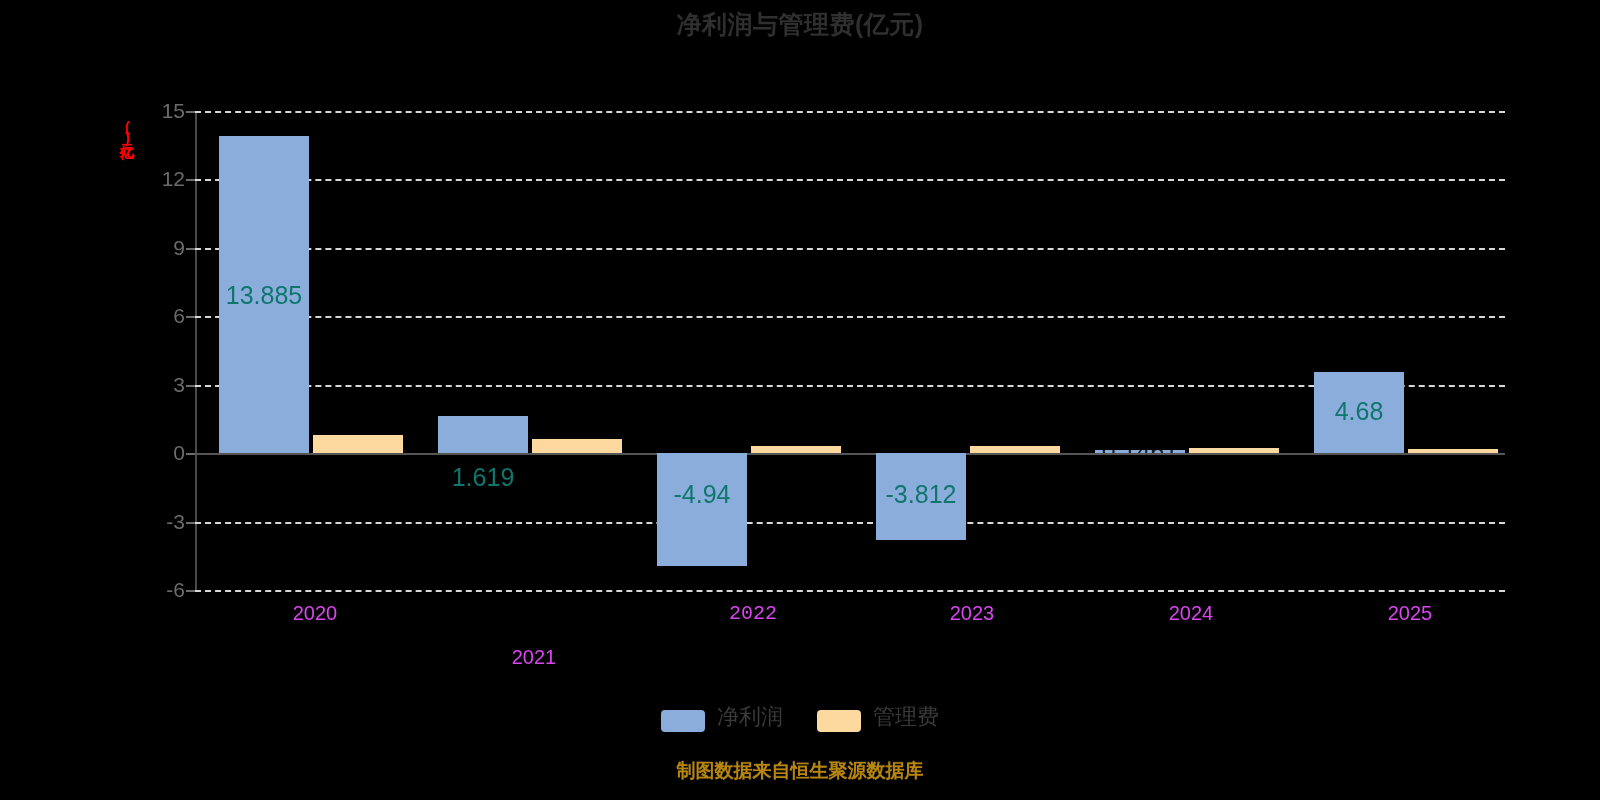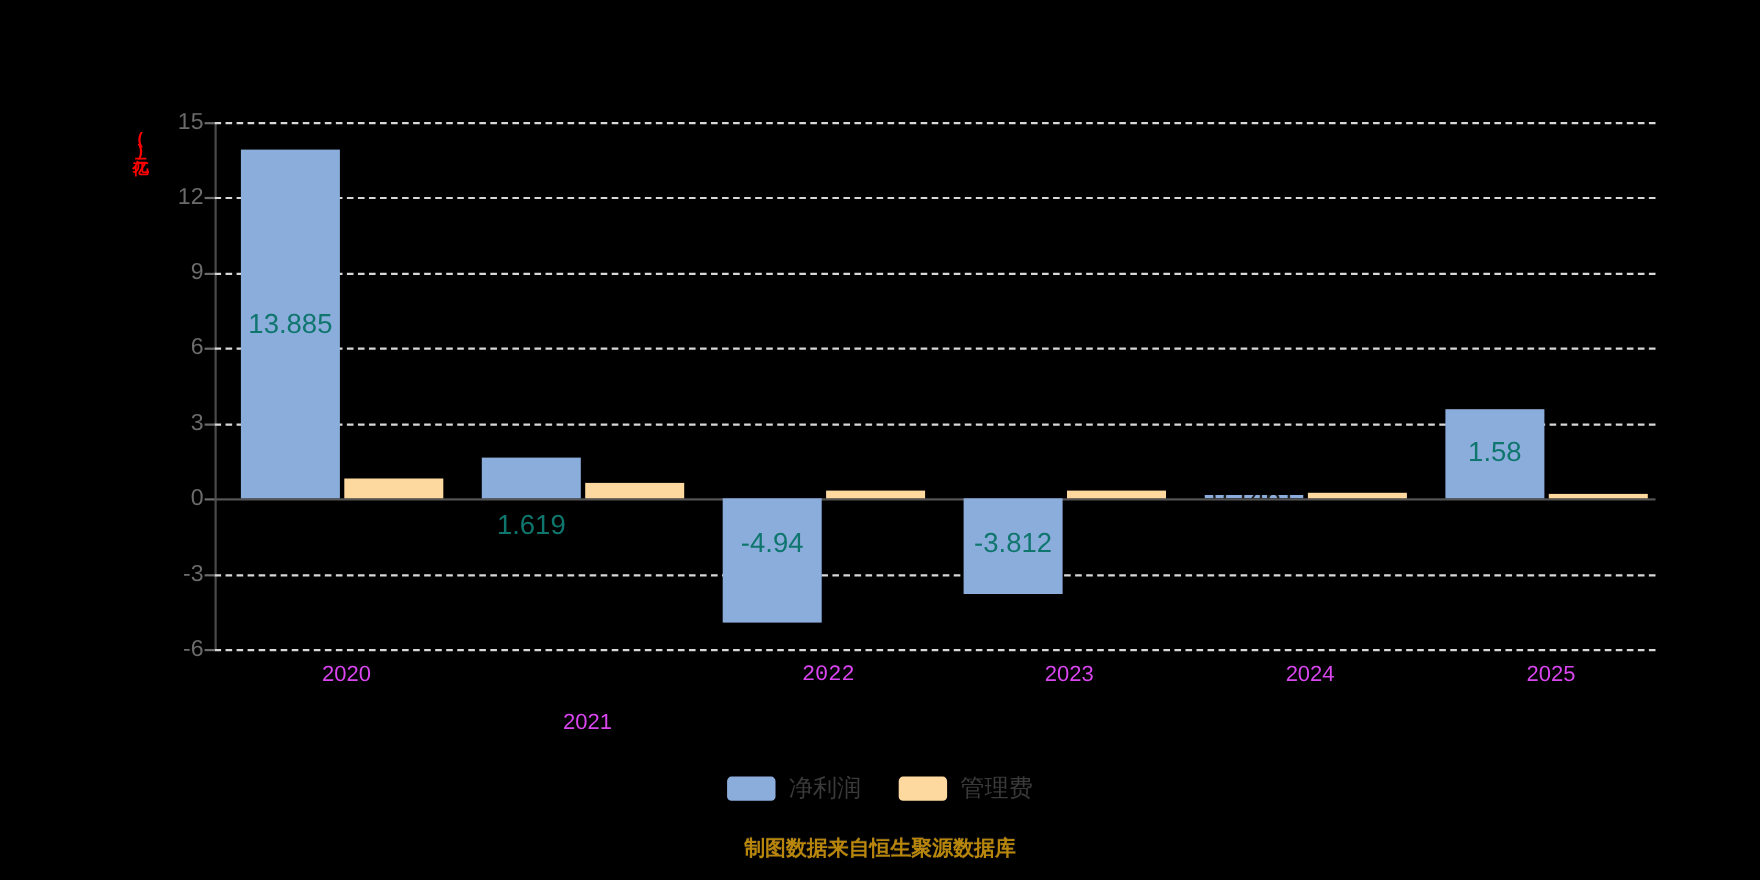--- a/index.html
+++ b/index.html
@@ -35,40 +35,41 @@
   .xaxis-label{position:absolute;top:602px;width:160px;text-align:center;font-size:20px;color:#d946ef;}
 
   .bar{position:absolute;}
   .bar-label{
     position:absolute;width:160px;text-align:center;
     font-size:25px;color:#0f766e;white-space:nowrap;
   }
   .bar-label.clipped{color:#1d1d1d;}
 
   .legend{position:absolute;left:0;top:702px;width:1600px;display:flex;justify-content:center;align-items:center;gap:34px;}
-  .legend-item{display:flex;align-items:center;gap:12px;}
+  .legend-item{display:flex;align-items:flex-end;gap:12px;}
   .legend-swatch{width:44px;height:22px;border-radius:4px;display:block;}
   .legend-text{font-size:22px;color:#3a3a3a;}
 
   .footer{
     position:absolute;left:0;top:758px;width:1600px;text-align:center;
     font-size:19px;font-weight:bold;color:#b8860b;letter-spacing:0px;
   }
   .footer-shadow{
     position:absolute;left:0;top:757px;width:1600px;text-align:center;
     font-size:19px;font-weight:bold;color:#1a1a1a;letter-spacing:0px;
   }
 
   .clipmask{overflow:hidden;position:absolute;}
 </style>
 </head>
 <body>
 
 <div id="chart-root">
 
+  <div class="chart-title">净利润与管理费(亿元)</div>
 
   <div class="unit-label">(亿元)</div>
 
   <div class="yaxis-line"></div>
 
   <div class="yaxis-col">
     <div class="ytick-label" style="top:0px;">15</div>
     <div class="ytick-label" style="top:68.4px;">12</div>
     <div class="ytick-label" style="top:136.9px;">9</div>
     <div class="ytick-label" style="top:205.3px;">6</div>
@@ -114,21 +115,21 @@
     <div class="bar-label" style="left:646px;top:369px;text-align:center;">-3.812</div>
 
     <div class="clipmask" style="left:900px;top:338.8px;width:90px;height:3.3px;">
       <div class="bar" style="left:0;top:0;width:90px;height:3.3px;background:#8BADDC;"></div>
       <div class="bar-label clipped" style="left:-35px;top:-13px;">0.1461</div>
     </div>
     <div class="bar" style="left:994px;top:337px;width:90px;height:5px;background:#FDD9A0;"></div>
 
     <div class="bar" style="left:1119px;top:261.2px;width:90px;height:80.9px;background:#8BADDC;"></div>
     <div class="bar" style="left:1213px;top:337.5px;width:90px;height:4.6px;background:#FDD9A0;"></div>
-    <div class="bar-label" style="left:1084px;top:286px;">1.58</div>
+    <div class="bar-label" style="left:1084px;top:286px;">4.68</div>
   </div>
 
   <div class="xaxis-label" style="left:235px;">2020</div>
   <div class="xaxis-label" style="left:454px;margin-top:44px;">2021</div>
   <div class="xaxis-label" style="left:673px;font-family:Liberation Mono, monospace;">2022</div>
   <div class="xaxis-label" style="left:892px;">2023</div>
   <div class="xaxis-label" style="left:1111px;">2024</div>
   <div class="xaxis-label" style="left:1330px;">2025</div>
 
   <div class="legend">

